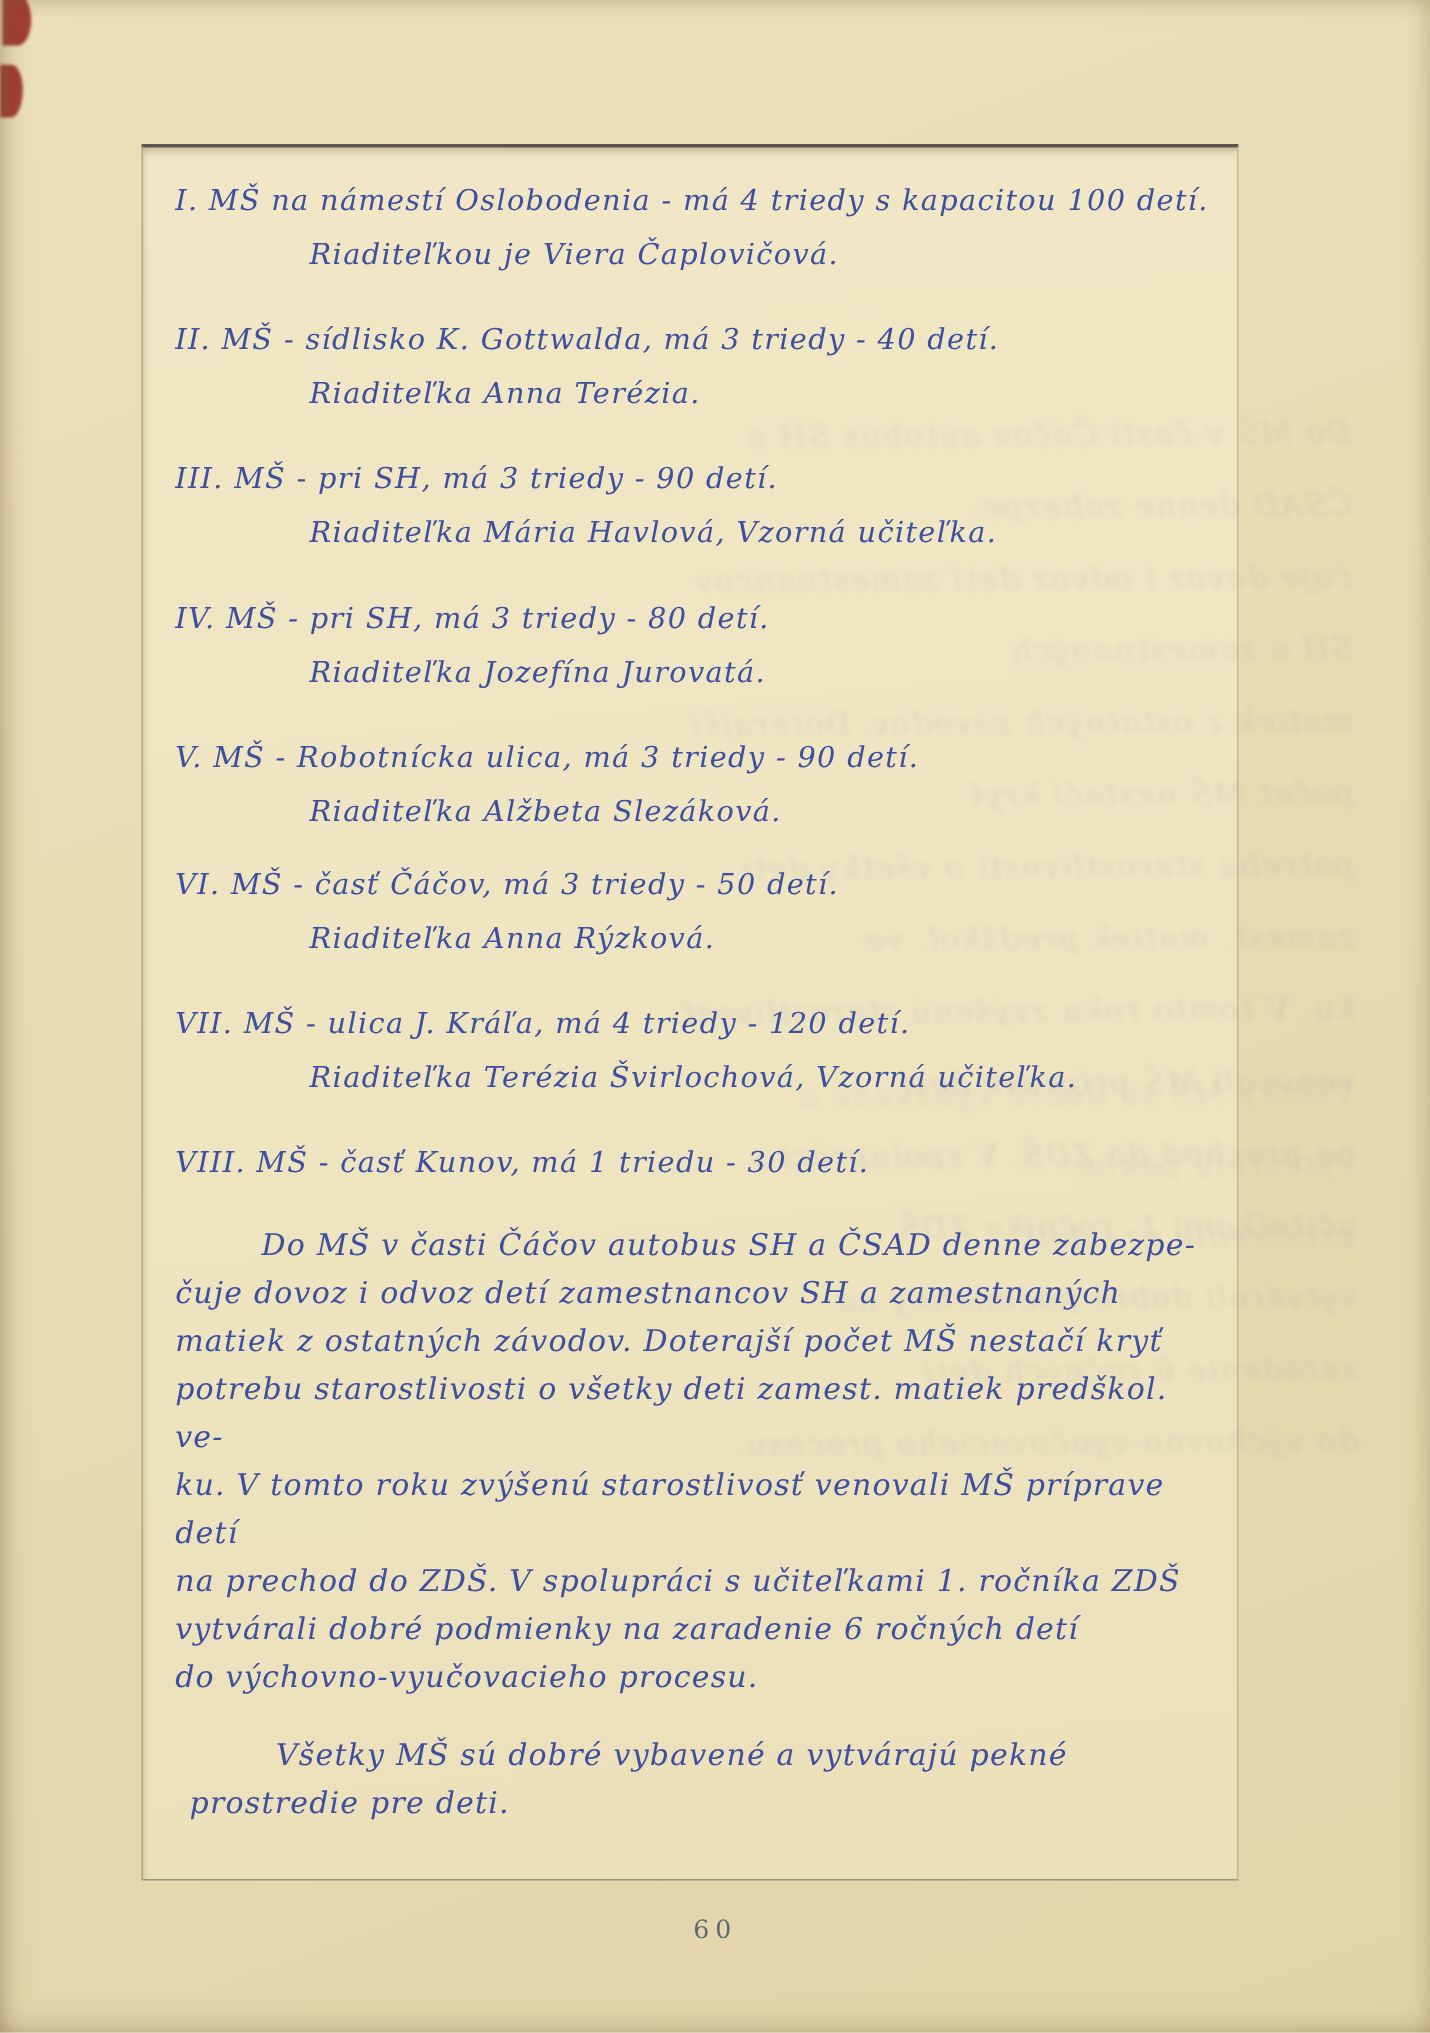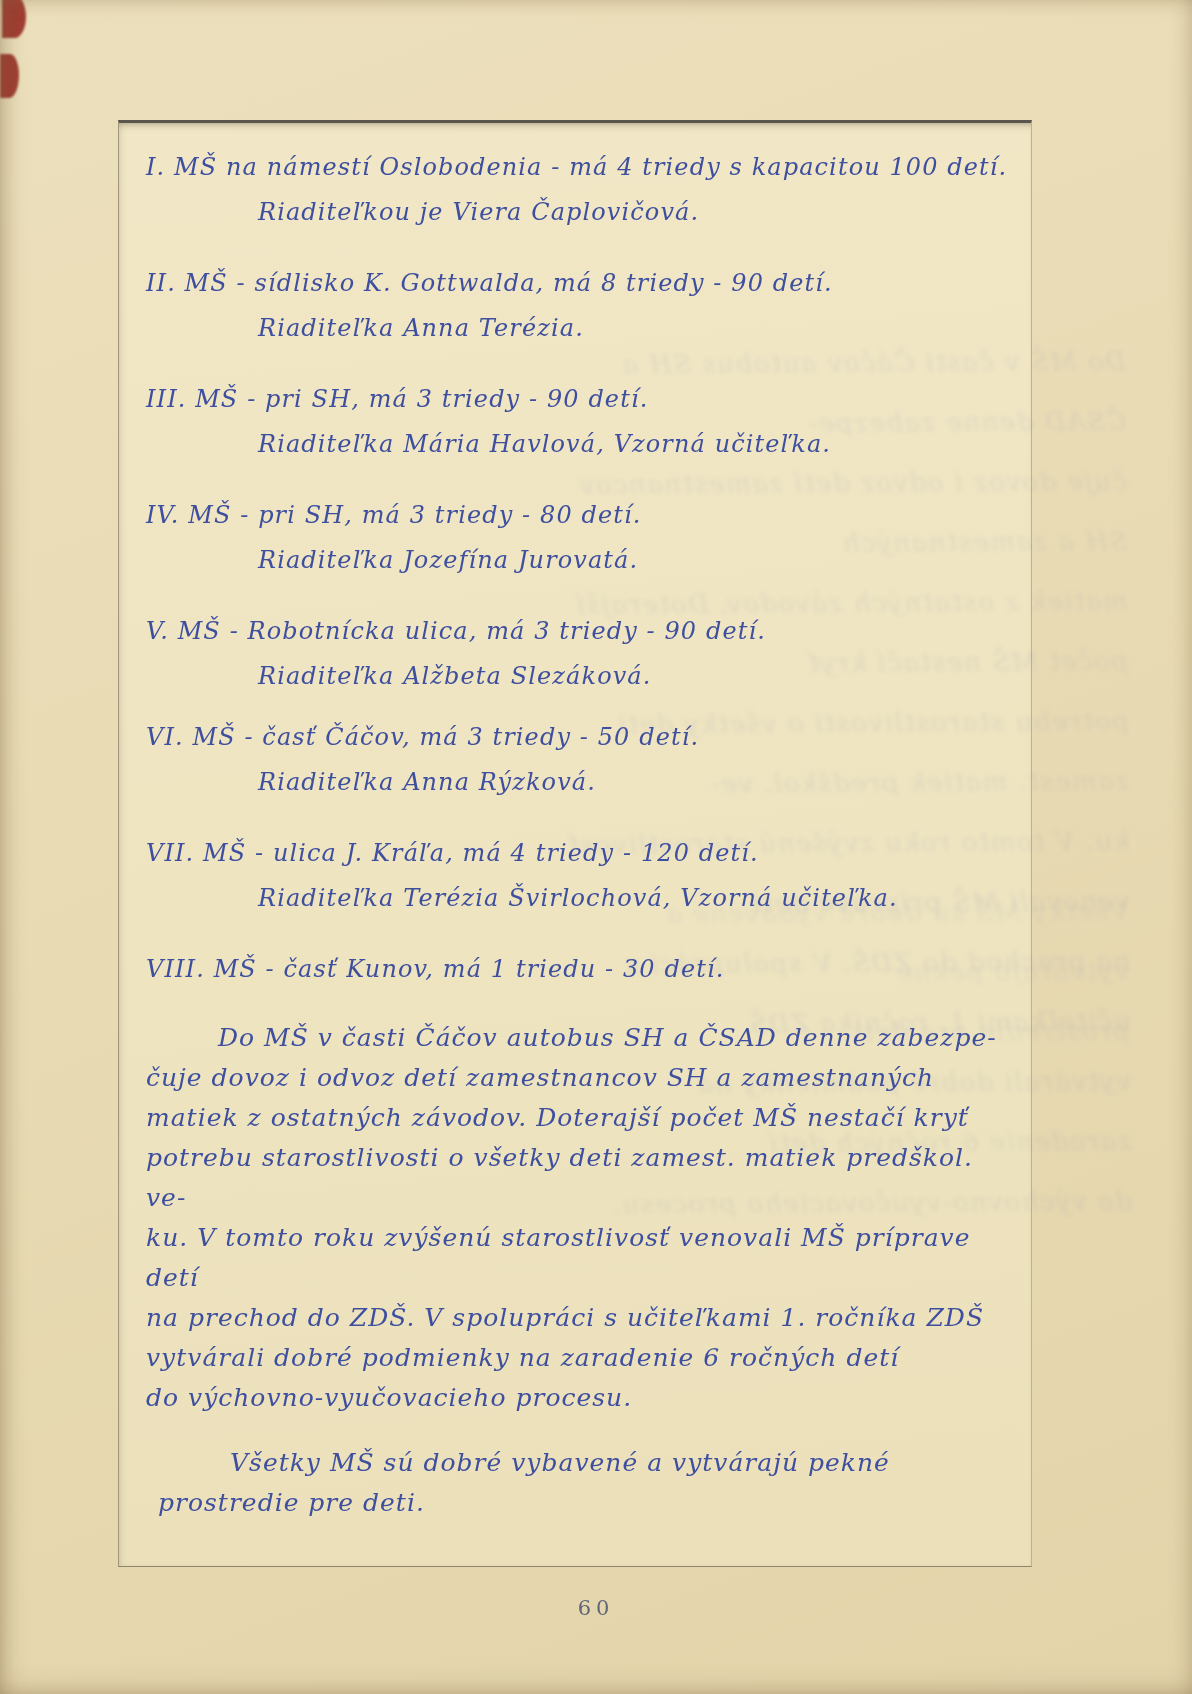--- a/index.html
+++ b/index.html
@@ -90,21 +90,21 @@
 prostredie pre deti.</div>
 
     <div class="entries hand">
 
       <div class="entry">
         <div class="l1">I. MŠ na námestí Oslobodenia - má 4 triedy s kapacitou 100 detí.</div>
         <div class="l2">Riaditeľkou je Viera Čaplovičová.</div>
       </div>
 
       <div class="entry">
-        <div class="l1">II. MŠ -  sídlisko K. Gottwalda, má 8 triedy - 90 detí.</div>
+        <div class="l1">II. MŠ -  sídlisko K. Gottwalda, má 3 triedy - 40 detí.</div>
         <div class="l2">Riaditeľka Anna Terézia.</div>
       </div>
 
       <div class="entry">
         <div class="l1">III. MŠ - pri SH, má 3 triedy - 90 detí.</div>
         <div class="l2">Riaditeľka Mária Havlová, Vzorná učiteľka.</div>
       </div>
 
       <div class="entry">
         <div class="l1">IV. MŠ - pri SH, má 3 triedy - 80 detí.</div>

